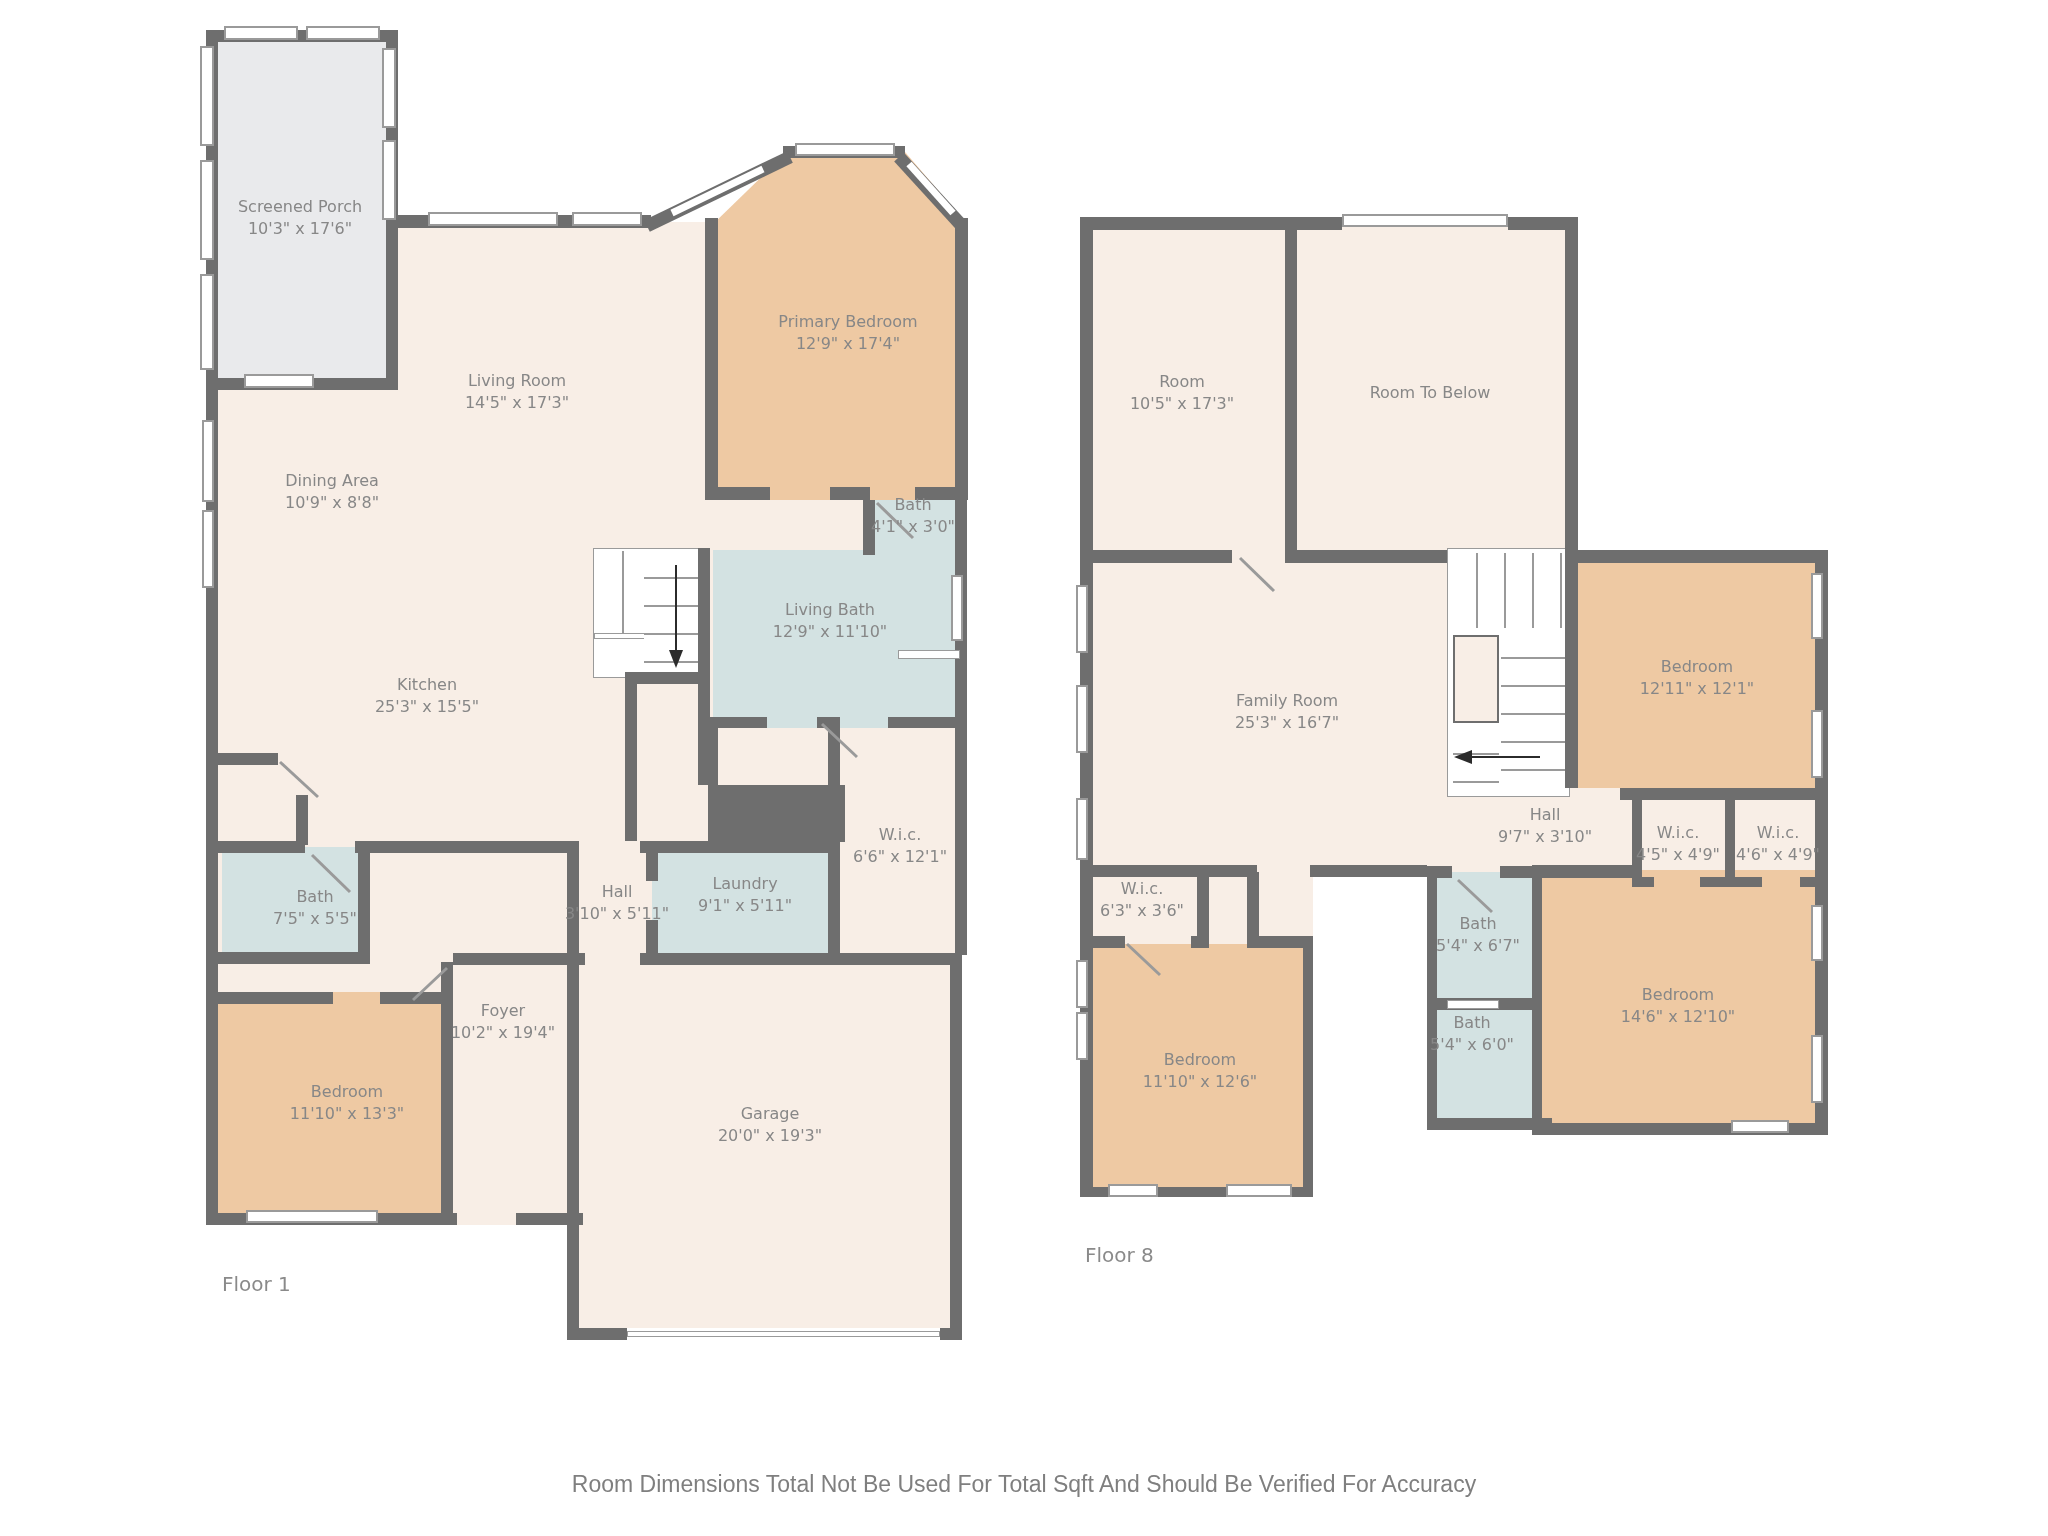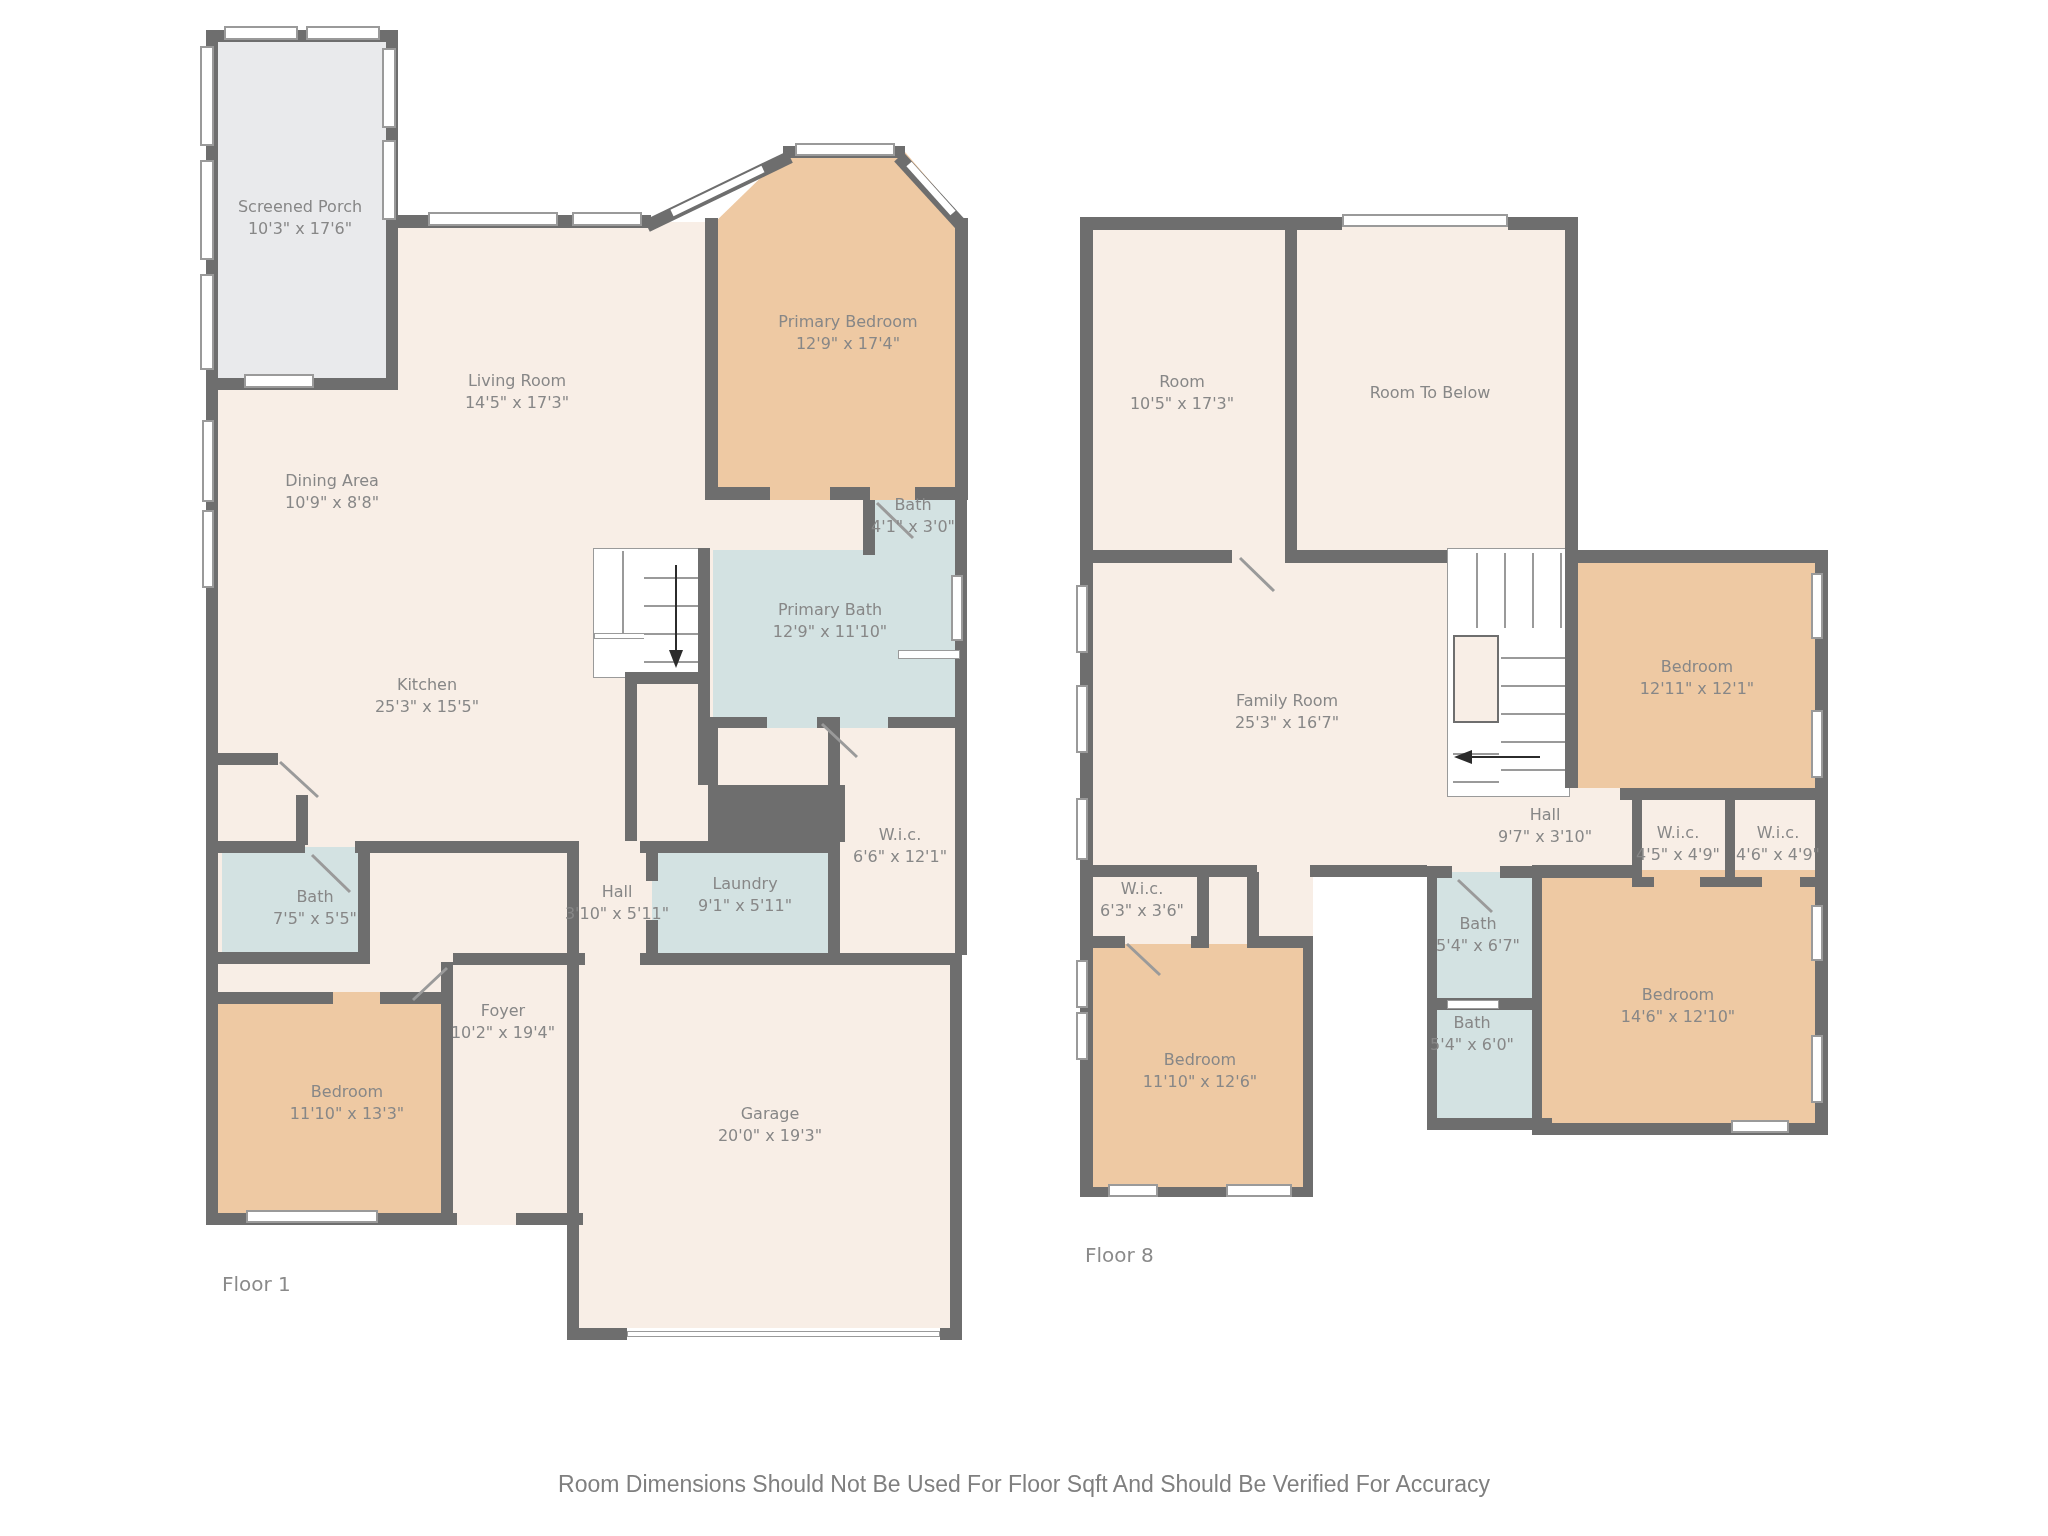--- a/index.html
+++ b/index.html
@@ -210,21 +210,21 @@
     </div>
   <div class="a lbl" style="left:848px;top:333px">
       <span>Primary Bedroom</span>
       <span>12'9" x 17'4"</span>
     </div>
   <div class="a lbl" style="left:913px;top:516px">
       <span>Bath</span>
       <span>4'1" x 3'0"</span>
     </div>
   <div class="a lbl" style="left:830px;top:621px">
-      <span>Primary Bath</span>
+      <span>Living Bath</span>
       <span>12'9" x 11'10"</span>
     </div>
   <div class="a lbl" style="left:900px;top:846px">
       <span>W.i.c.</span>
       <span>6'6" x 12'1"</span>
     </div>
   <div class="a lbl" style="left:617px;top:903px">
       <span>Hall</span>
       <span>3'10" x 5'11"</span>
     </div>
@@ -293,15 +293,15 @@
       <span>Bedroom</span>
       <span>11'10" x 12'6"</span>
     </div>
   <div class="a lbl" style="left:1678px;top:1006px">
       <span>Bedroom</span>
       <span>14'6" x 12'10"</span>
     </div>
 
   <div class="a caption" style="left:222px;top:1272px">Floor 1</div>
   <div class="a caption" style="left:1085px;top:1243px">Floor 8</div>
-  <div class="a" id="footer">Room Dimensions Should Not Be Used For Floor Sqft And Should Be Verified For Accuracy</div>
+  <div class="a" id="footer">Room Dimensions Total Not Be Used For Total Sqft And Should Be Verified For Accuracy</div>
 
 </div>
 
 </body></html>

